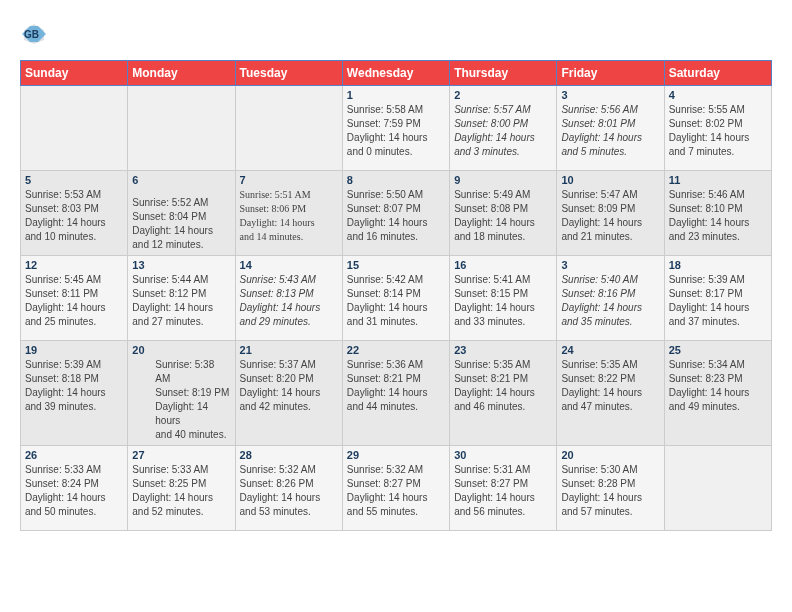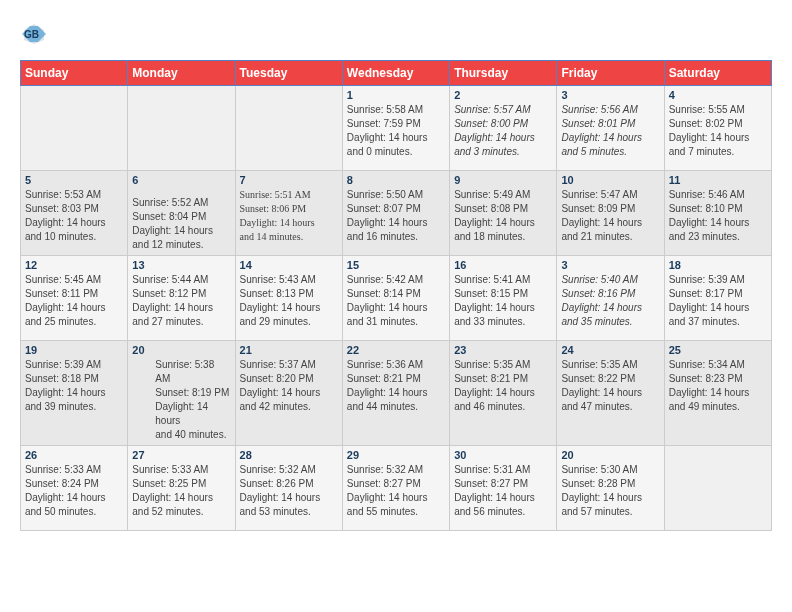--- a/index.html
+++ b/index.html
@@ -231,21 +231,21 @@
           </td>
           <td>
             <span class="day-number">13</span>
             <div class="day-info" style="white-space: pre-line;">Sunrise: 5:44 AM
 Sunset: 8:12 PM
 Daylight: 14 hours
 and 27 minutes.</div>
           </td>
           <td>
             <span class="day-number">14</span>
-            <div class="day-info" style="white-space: pre-line;">Sunrise: 5:43 AM
+            <div class="day-info" style="white-space: pre-line; font-style: italic;">Sunrise: 5:43 AM
 Sunset: 8:13 PM
 Daylight: 14 hours
 and 29 minutes.</div>
           </td>
           <td>
             <span class="day-number">15</span>
             <div class="day-info" style="white-space: pre-line;">Sunrise: 5:42 AM
 Sunset: 8:14 PM
 Daylight: 14 hours
 and 31 minutes.</div>

